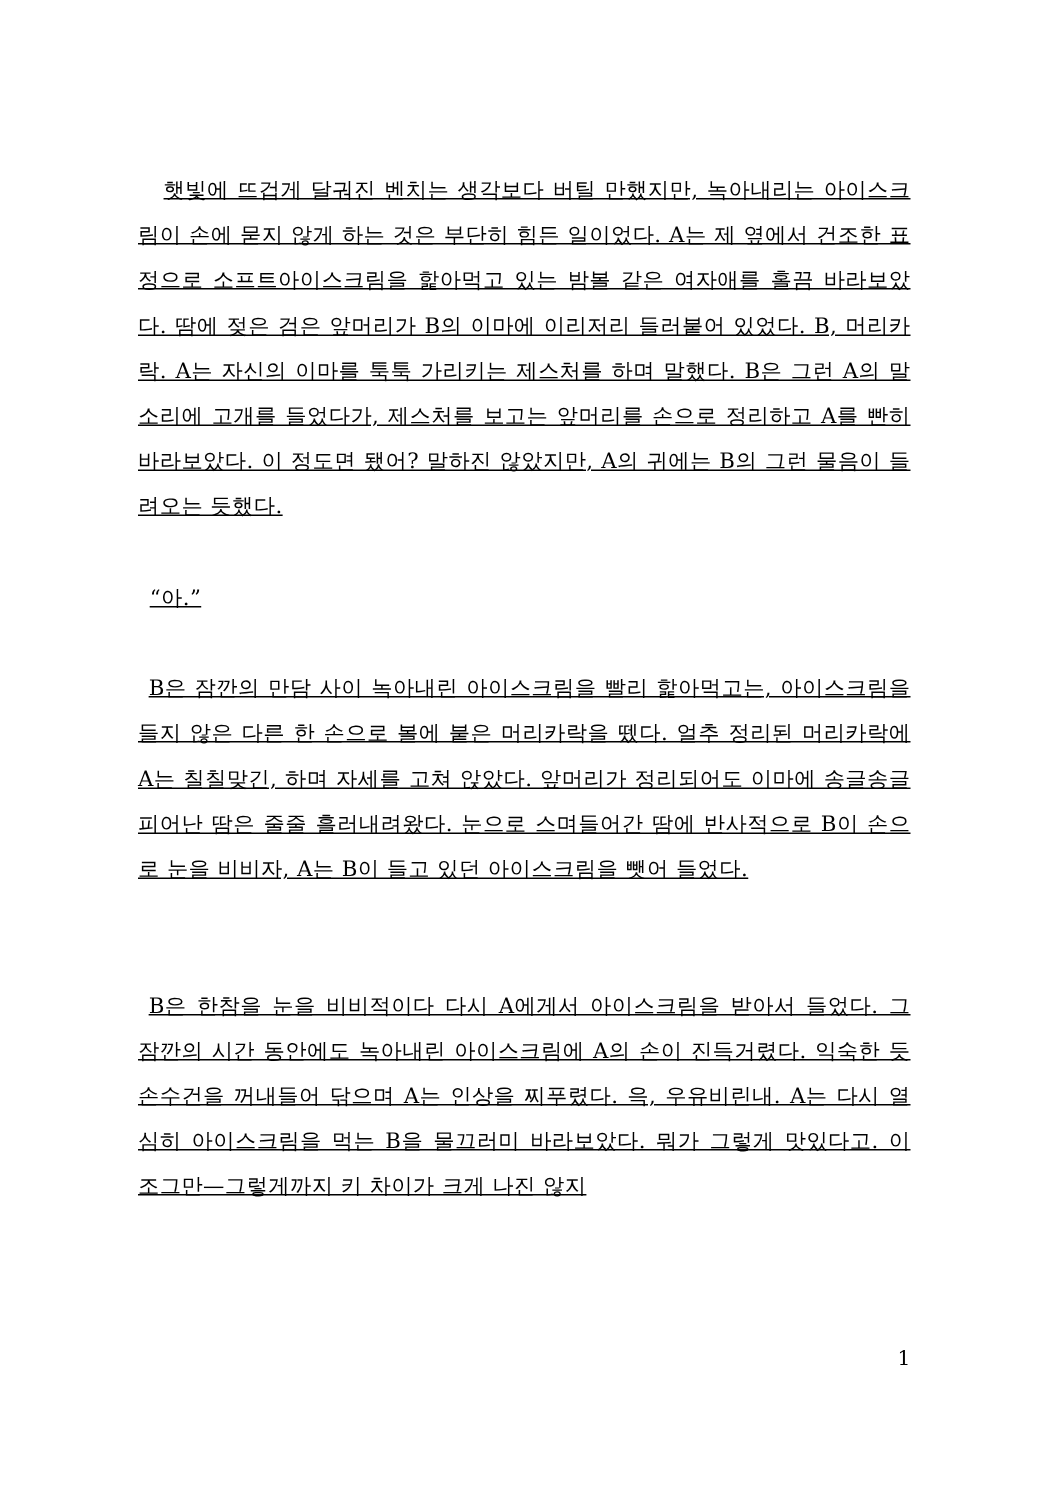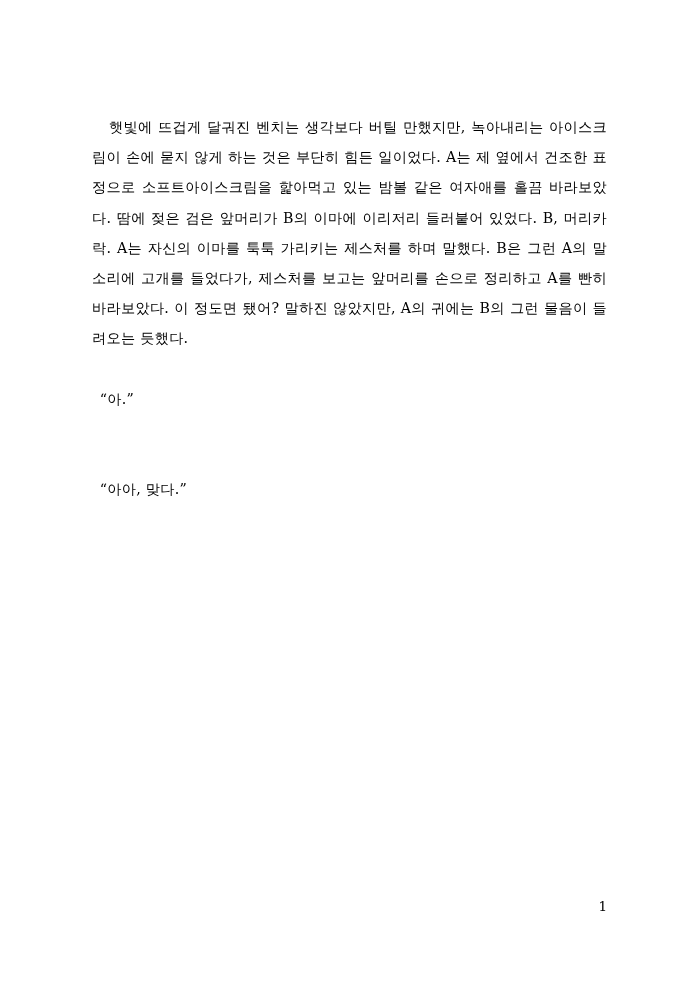--- a/index.html
+++ b/index.html
@@ -16,20 +16,21 @@
     overflow: hidden;
   }
   .page {
     position: absolute;
     left: 0;
     top: 0;
     width: 699px;
     height: 992px;
     box-sizing: border-box;
     padding: 112px 92px 0 92px;
+    text-decoration: underline;
   }
   .body-text {
     font-size: 14.2px;
     line-height: 30.2px;
     text-align: justify;
     text-justify: inter-character;
     letter-spacing: 0.02em;
     word-break: break-all;
   }
   .para {
@@ -60,18 +61,19 @@
 </style>
 </head>
 <body>
 
 <div class="page">
   <div class="body-text" id="content">
       <p class="para">햇빛에 뜨겁게 달궈진 벤치는 생각보다 버틸 만했지만, 녹아내리는 아이스크림이 손에 묻지 않게 하는 것은 부단히 힘든 일이었다. A는 제 옆에서 건조한 표정으로 소프트아이스크림을 핥아먹고 있는 밤볼 같은 여자애를 홀끔 바라보았다. 땀에 젖은 검은 앞머리가 B의 이마에 이리저리 들러붙어 있었다. B, 머리카락. A는 자신의 이마를 툭툭 가리키는 제스처를 하며 말했다. B은 그런 A의 말소리에 고개를 들었다가, 제스처를 보고는 앞머리를 손으로 정리하고 A를 빤히 바라보았다. 이 정도면 됐어? 말하진 않았지만, A의 귀에는 B의 그런 물음이 들려오는 듯했다.</p>
       <div class="gap"></div>
       <p class="dialogue">“아.”</p>
       <div class="gap"></div>
+      <p class="para noindent">B은 잠깐의 만담 사이 녹아내린 아이스크림을 빨리 핥아먹고는, 아이스크림을 들지 않은 다른 한 손으로 볼에 붙은 머리카락을 뗐다. 얼추 정리된 머리카락에 A는 칠칠맞긴, 하며 자세를 고쳐 앉았다. 앞머리가 정리되어도 이마에 송글송글 피어난 땀은 줄줄 흘러내려왔다. 눈으로 스며들어간 땀에 반사적으로 B이 손으로 눈을 비비자, A는 B이 들고 있던 아이스크림을 뺏어 들었다.</p>
       <div class="gap"></div>
-      <p class="dialogue">“아아, 맞다.”</p>
       <div class="gap"></div>
+      <p class="para noindent">B은 한참을 눈을 비비적이다 다시 A에게서 아이스크림을 받아서 들었다. 그 잠깐의 시간 동안에도 녹아내린 아이스크림에 A의 손이 진득거렸다. 익숙한 듯 손수건을 꺼내들어 닦으며 A는 인상을 찌푸렸다. 윽, 우유비린내. A는 다시 열심히 아이스크림을 먹는 B을 물끄러미 바라보았다. 뭐가 그렇게 맛있다고. 이 조그만—그렇게까지 키 차이가 크게 나진 않지</p>
     </div>
   <div class="page-number">1</div>
 </div>
 
 </body></html>

